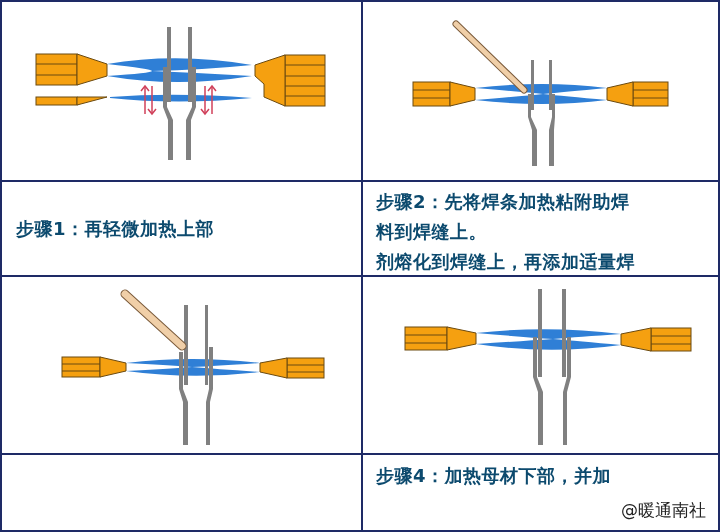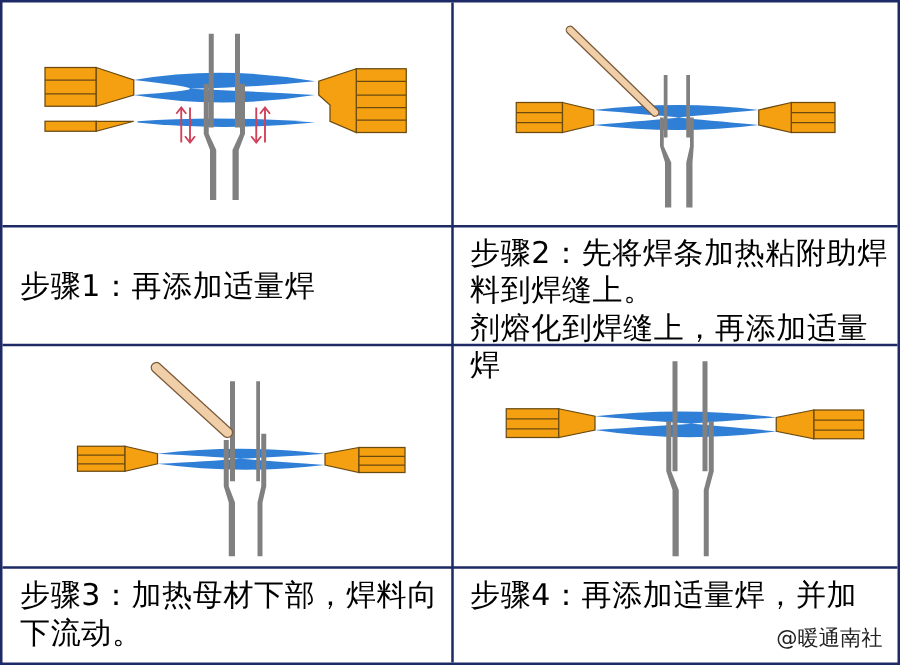--- a/index.html
+++ b/index.html
@@ -1,20 +1,20 @@
 <!DOCTYPE html>
 <html><head>
 <meta charset="utf-8">
 <style>
   html, body { margin:0; padding:0; background:#ffffff; }
   body { width:720px; height:532px; position:relative; overflow:hidden; font-family:"DejaVu Sans", sans-serif; }
   .frame { position:absolute; left:0; top:0; width:716px; height:528px; border:2px solid #1e2a66; background:#fff; }
   .vline { position:absolute; left:359px; top:0; width:2px; height:528px; background:#1e2a66; }
   .hline { position:absolute; left:0; width:716px; height:2px; background:#1e2a66; }
-  .txt { position:absolute; font-size:24px; line-height:30px; color:#000000; letter-spacing:0.5px; }
+  .txt { position:absolute; font-size:18px; line-height:30px; color:#0c4a6e; letter-spacing:0.5px;font-weight:bold; }
   svg { position:absolute; }
   .wm { position:absolute; font-size:17px; color:#222; right:10px; bottom:8px;text-align:center; }
 </style>
 </head>
 <body>
 
 <div class="frame">
   <div class="vline"></div>
   <div class="hline" style="top:178px"></div>
   <div class="hline" style="top:273px"></div>
@@ -82,21 +82,21 @@
       <rect x="186" y="58" width="3" height="50"></rect>
       <path d="M165,92 L168,92 L168,115 L174,128 L174,164 L169,164 L169,128 L165,115Z"></path>
       <path d="M192,92 L189,92 L189,115 L186,128 L186,164 L191,164 L191,128 L192,115Z"></path>
     </g>
     <g>
       <line x1="93" y1="22" x2="161" y2="88" stroke="#7a5a3a" stroke-width="7" stroke-linecap="round"></line>
       <line x1="93" y1="22" x2="161" y2="88" stroke="#f0cfa8" stroke-width="5" stroke-linecap="round"></line>
     </g>
   </svg>
 
-  <div class="txt" style="left:14px;top:212px">步骤1：再添加适量焊</div>
+  <div class="txt" style="left:14px;top:212px">步骤1：再轻微加热上部</div>
   <div class="txt" style="left:374px;top:185px">
     <div>步骤2：先将焊条加热粘附助焊</div>
     <div>料到焊缝上。</div>
     <div>剂熔化到焊缝上，再添加适量焊</div>
   </div>
 
   <svg style="left:0;top:275px" width="359" height="176" viewBox="0 0 359 176">
     <g fill="#f5a010" stroke="#6b4a10" stroke-width="1">
       <rect x="60" y="80" width="38" height="20"></rect>
       <line x1="60" y1="87" x2="98" y2="87"></line>
@@ -141,21 +141,17 @@
       <path d="M113,56 Q185,48 258,57 Q215,60 190,62 Q215,64 258,68 Q185,78 113,67 Q160,64 190,62 Q160,60 113,56Z"></path>
     </g>
     <g fill="#808080">
       <rect x="175" y="12" width="4" height="88"></rect>
       <rect x="199" y="12" width="4" height="88"></rect>
       <path d="M170,60 L174,60 L174,100 L180,115 L180,168 L175,168 L175,115 L170,100Z"></path>
       <path d="M208,60 L204,60 L204,100 L200,115 L200,168 L204,168 L204,115 L208,100Z"></path>
     </g>
   </svg>
 
-  <div class="txt" style="left:14px;top:459px">
-    <div>步骤3：加热母材下部，焊料向</div>
-    <div>下流动。</div>
-  </div>
   <div class="txt" style="left:374px;top:459px">
-    <div>步骤4：再添加适量焊，并加</div>
+    <div>步骤4：加热母材下部，并加</div>
   </div>
   <div class="wm" style="background:rgba(255,255,255,0.85);padding:0 2px;">@暖通南社</div>
 </div>
 
 </body></html>

